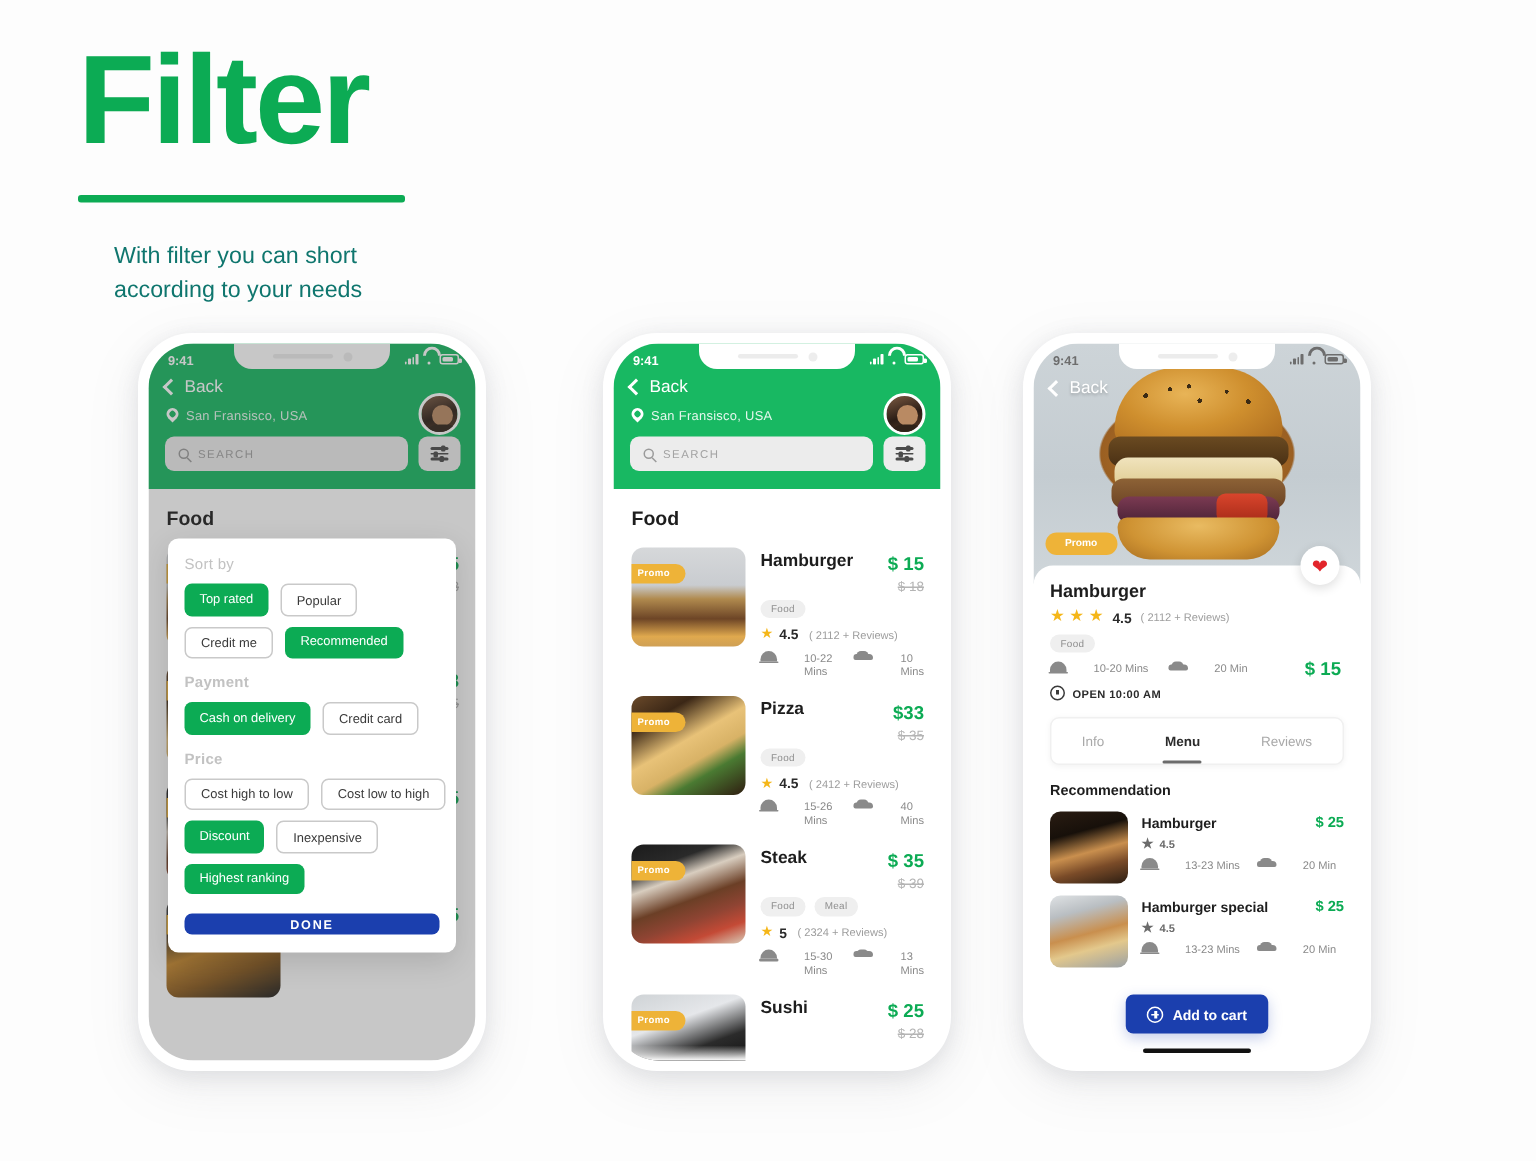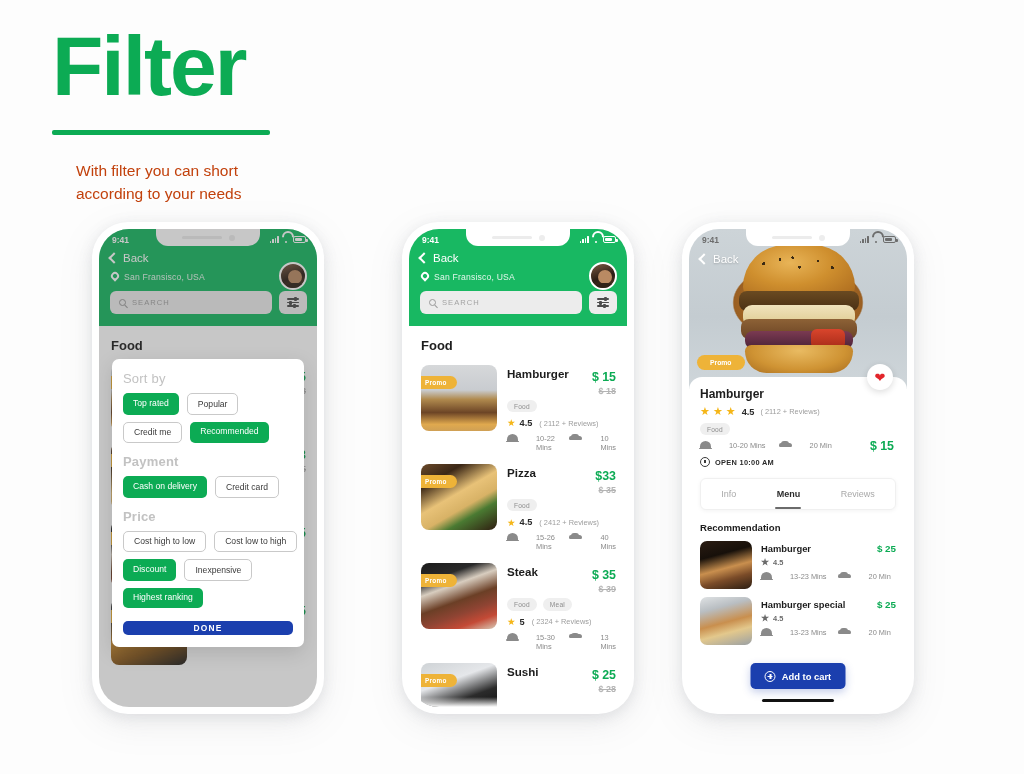--- a/index.html
+++ b/index.html
@@ -16,21 +16,21 @@
   .hero-title {
     font-size: 84px; font-weight: bold; color: #0cab54;
     letter-spacing: -2px; line-height: 1.05;
   }
   .hero-rule {
     margin-top: 20px; width: 218px; height: 5px;
     background: #0cab54; border-radius: 2px;
   }
   .hero-sub {
     margin-top: 24px; margin-left: 24px;
-    font-size: 15.5px; color: #c2410c; line-height: 1.5;
+    font-size: 15.5px; color: #0f766e; line-height: 1.5;
     max-width: 210px;
   }
 
   
   .phone {
     position: absolute; top: 222px;
     width: 232px; height: 492px;
     background: #ffffff; border-radius: 36px;
     box-shadow: 0 3px 14px rgba(120,125,135,0.16),
                 0 10px 34px rgba(120,125,135,0.13);
@@ -179,21 +179,21 @@
   .thumb.rec1   { background: linear-gradient(165deg,#2a1c12 0%,#17100a 30%,#c98f4e 55%,#7a4b28 74%,#2b1d12 100%); }
   .thumb.rec2   { background: linear-gradient(165deg,#dfe2e4 0%,#b9bec2 25%,#c98f4e 52%,#e3c88c 70%,#9aa0a4 100%); }
 
   .food-info { flex: 1; min-width: 0; padding-top: 2px; }
   .food-top { display: flex; align-items: flex-start; justify-content: space-between; }
   .food-name { font-size: 11.6px; font-weight: bold; color: #1d1d1d; }
   .price-wrap { text-align: right; flex: 0 0 auto; padding-left: 6px; }
   .price-new { font-size: 12.4px; font-weight: bold; color: #0cab54; white-space: nowrap; }
   .price-old {
     font-size: 9px; color: #b4b4b4; text-decoration: line-through;
-    display: block; margin-top: 1px; font-weight: bold;
+    display: block; margin-top: 1px;
   }
   .chips { display: flex; gap: 6px; margin-top: 4px; }
   .chip {
     background: #efefef; color: #8d8d8d; font-size: 6.6px;
     padding: 2.6px 7px; border-radius: 7px; letter-spacing: .2px;
   }
   .rate-row { display: flex; align-items: center; gap: 4px; margin-top: 6px; }
   .star { color: #f5b618; font-size: 9.5px; line-height: 1; }
   .rate-val { font-size: 9.2px; font-weight: bold; color: #2a2a2a; }
   .rate-cnt { font-size: 7.4px; color: #9d9d9d; margin-left: 3px; }
@@ -220,21 +220,21 @@
   .dim-overlay {
     position: absolute; left:0; right:0; top:0; bottom:0;
     background: rgba(70,70,70,.30); z-index: 50;
   }
   .filter-card {
     position: absolute; left: 13px; top: 130px; width: 192px;
     background: #fff; border-radius: 7px; z-index: 60;
     padding: 12px 11px 12px 11px;
     box-shadow: 0 6px 20px rgba(0,0,0,.13);
   }
-  .fgroup-label { font-size: 13px; color: #c2c2c2; margin-bottom: 7px; letter-spacing: .2px; }
+  .fgroup-label { font-size: 10px; color: #c2c2c2; margin-bottom: 7px; letter-spacing: .2px; }
   .fgroup-label.mt { margin-top: 11px; font-weight: bold; }
   .pill-row { display: flex; gap: 8px; margin-bottom: 7px; flex-wrap: nowrap; }
   .pill {
     font-size: 8.6px; padding: 5.5px 10px; border-radius: 5px;
     white-space: nowrap; line-height: 1;
   }
   .pill.on { background: #0cab54; color: #fff; }
   .pill.off { background: #fff; color: #3a3a3a; border: 1px solid #c9c9c9; }
   .done-btn {
     margin-top: 13px; height: 14px; background: #1b3fae; color: #fff;

